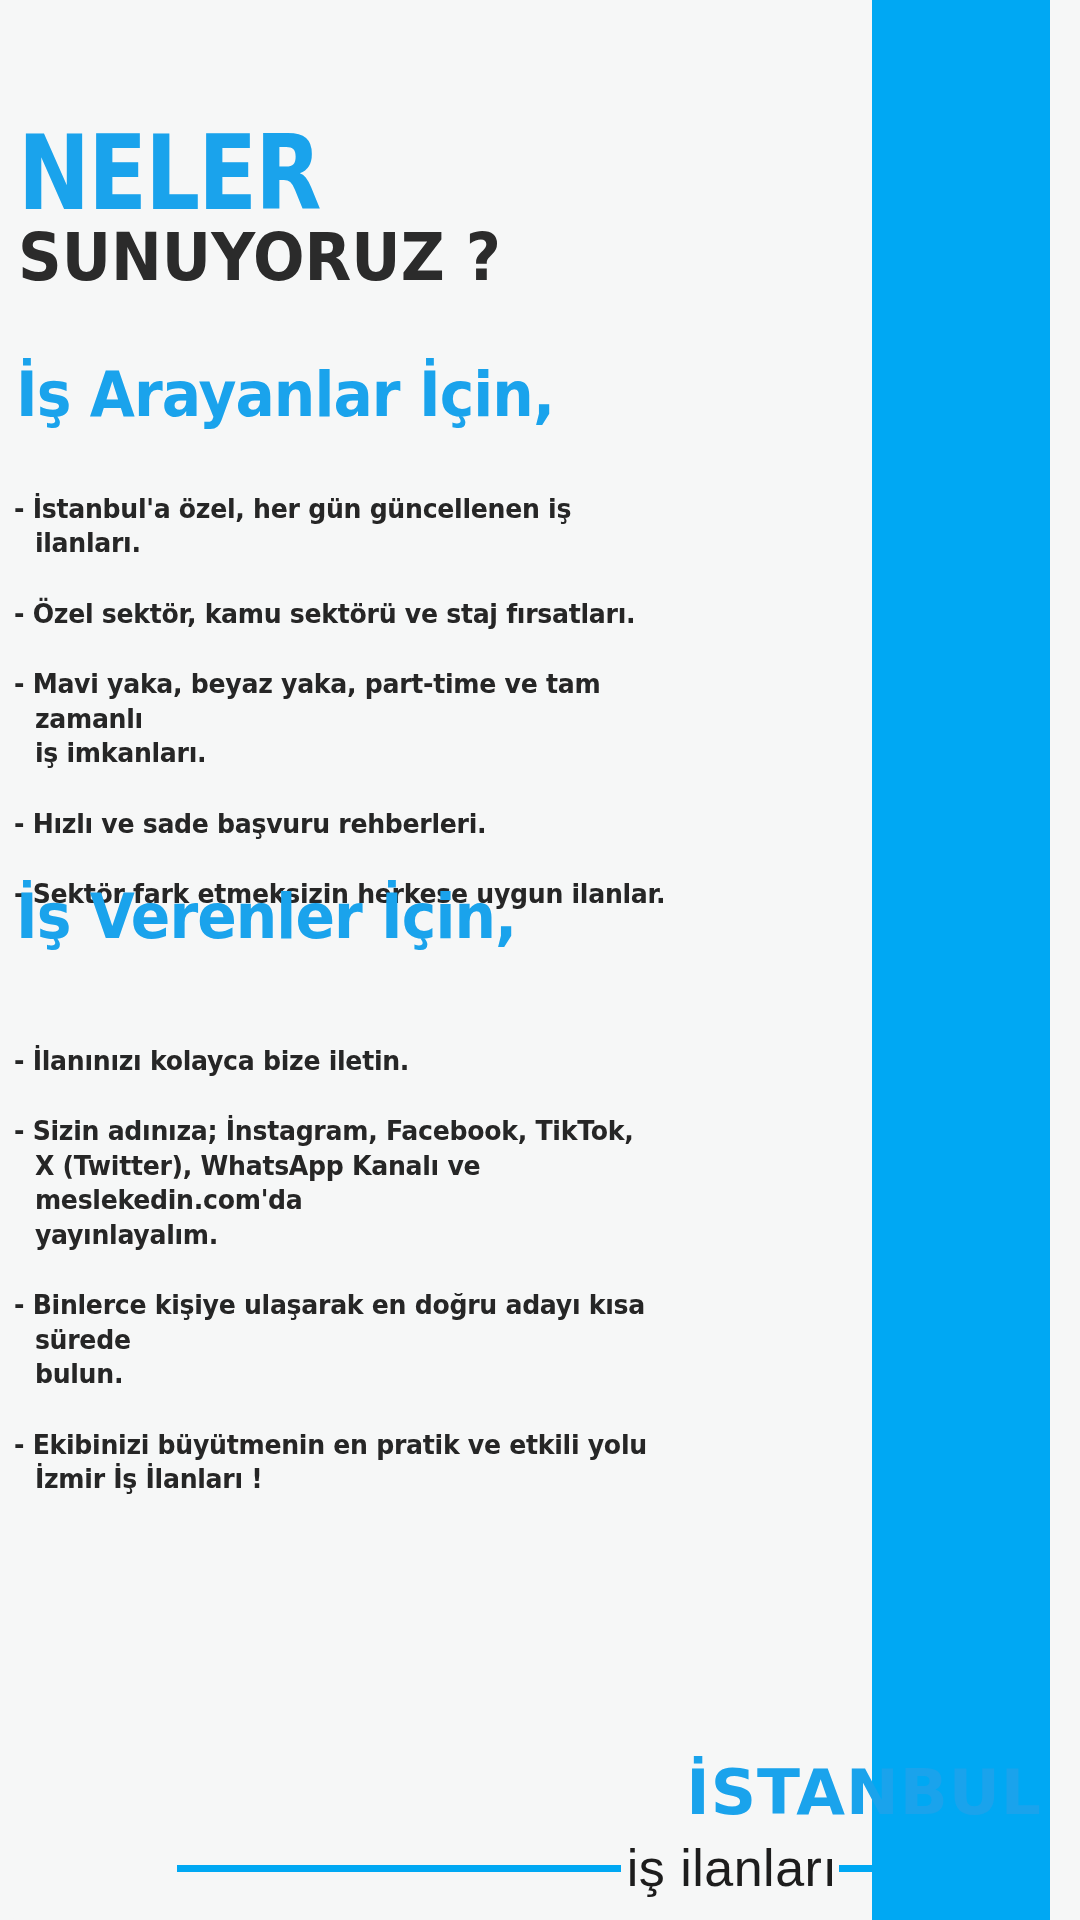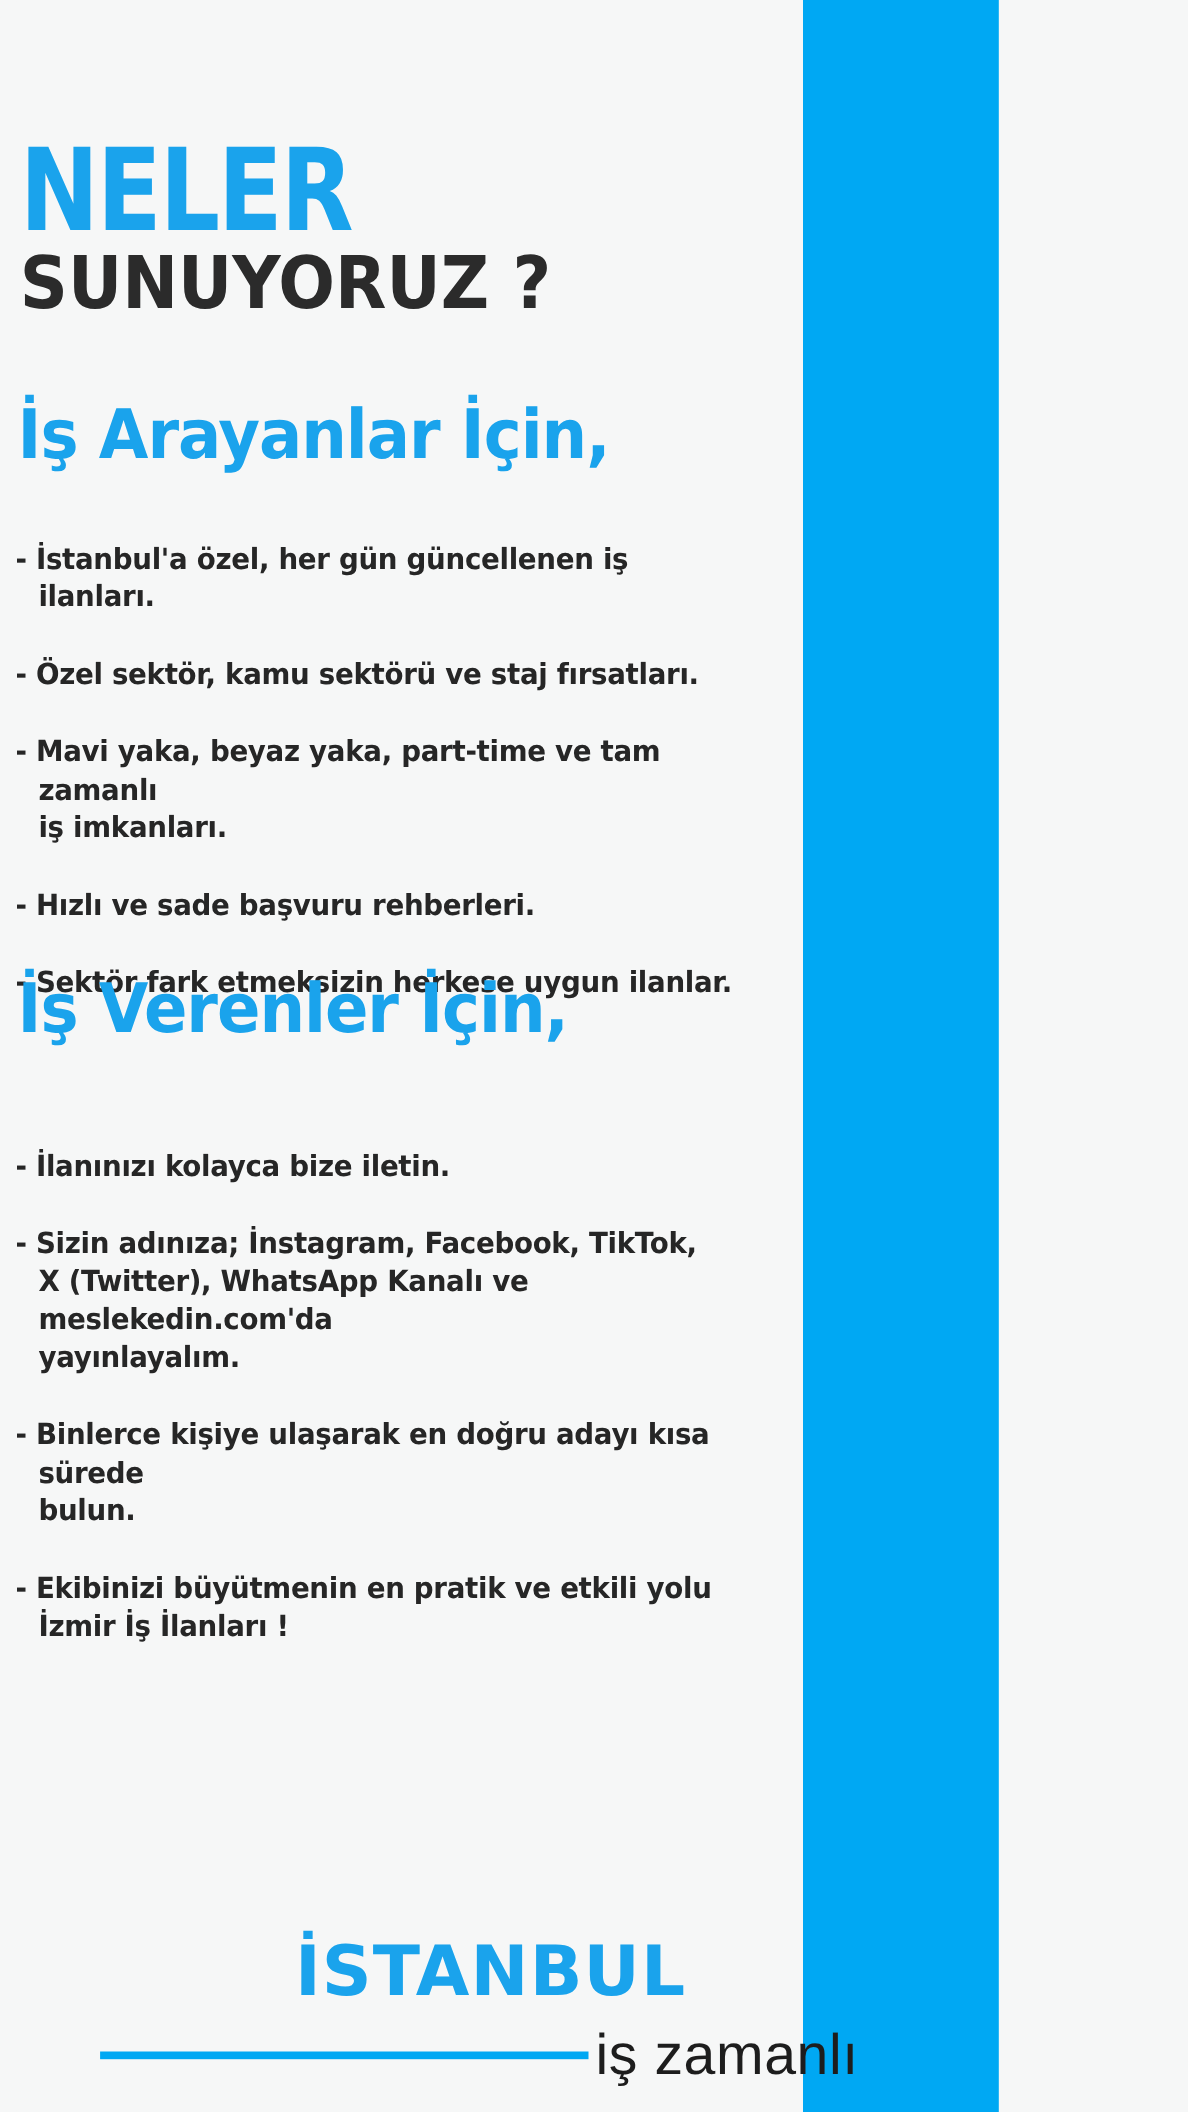--- a/index.html
+++ b/index.html
@@ -4,21 +4,21 @@
 <style>
   * { margin:0; padding:0; box-sizing:border-box; }
   html, body {
     width:1080px; height:1920px;
     background:#f6f7f7;
     font-family:"Liberation Sans", sans-serif;
     overflow:hidden;
   }
   #poster {
     position:relative;
-    width:908px; height:1920px;
+    width:1050px; height:1920px;
     background:#f6f7f7;
     border-radius:21px;
   }
   
   .side-band {
     position:absolute;
     top:0; right:0;
     width:178px; height:1920px;
     background:#00a8f3;
   }
@@ -91,21 +91,21 @@
   .footer-logo {
     position:absolute;
     left:0; right:0;
     top:1756px;
     height:164px;
   }
   .logo-main {
     position:absolute;
     left:0; right:0;
     top:0;
-    text-align:center;
+    text-align:right;
     padding-right:0px;
   }
   .logo-main .brand {
     display:inline-block;
     font-size:63px;
     font-weight:700;
     color:#1aa3ec;
     font-family:"DejaVu Sans", sans-serif;
     letter-spacing:1px;
     transform:translateX(-8px);
@@ -170,18 +170,18 @@
     <span class="bullet">- Ekibinizi büyütmenin en pratik ve etkili yolu
    İzmir İş İlanları !</span>
   </div>
 
   <div class="footer-logo">
     <div class="logo-main">
       <span class="brand">İSTANBUL</span>
     </div>
     <div class="logo-sub-row">
       <span class="rule left"></span>
-      <span class="logo-sub">iş zamanlı</span>
+      <span class="logo-sub">iş ilanları</span>
       <span class="rule right"></span>
     </div>
   </div>
 
 </div>
 
 </body></html>

